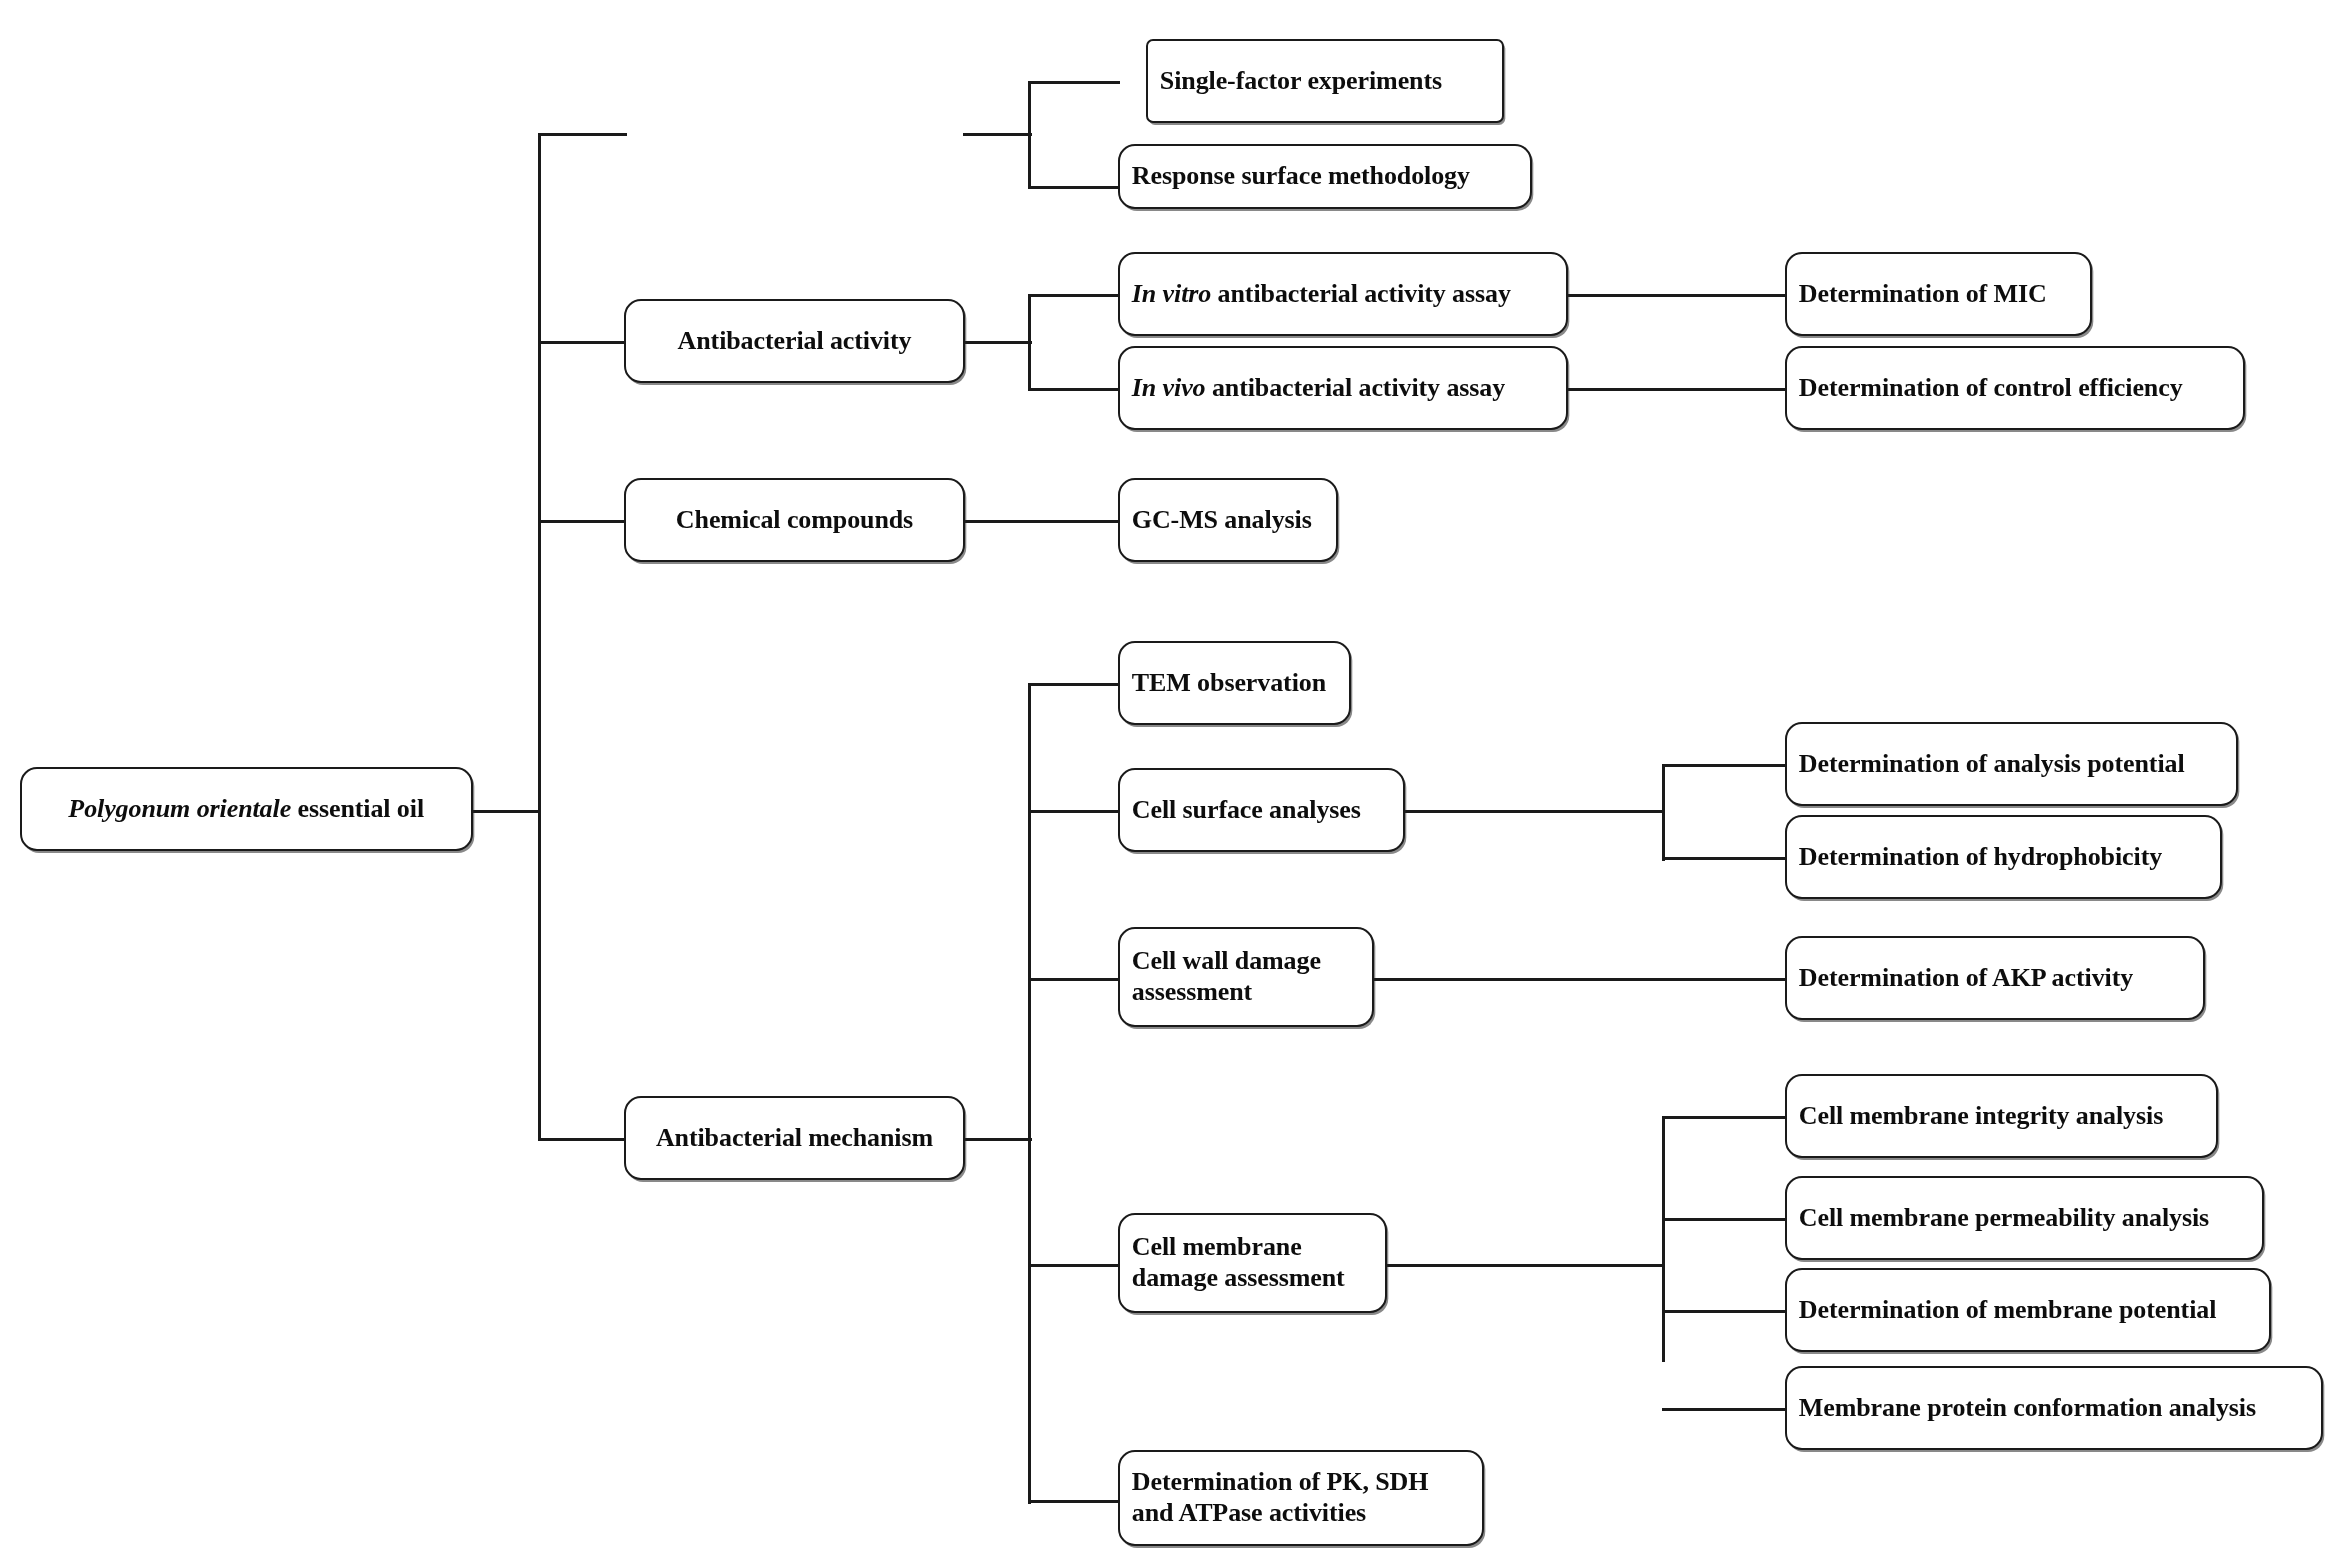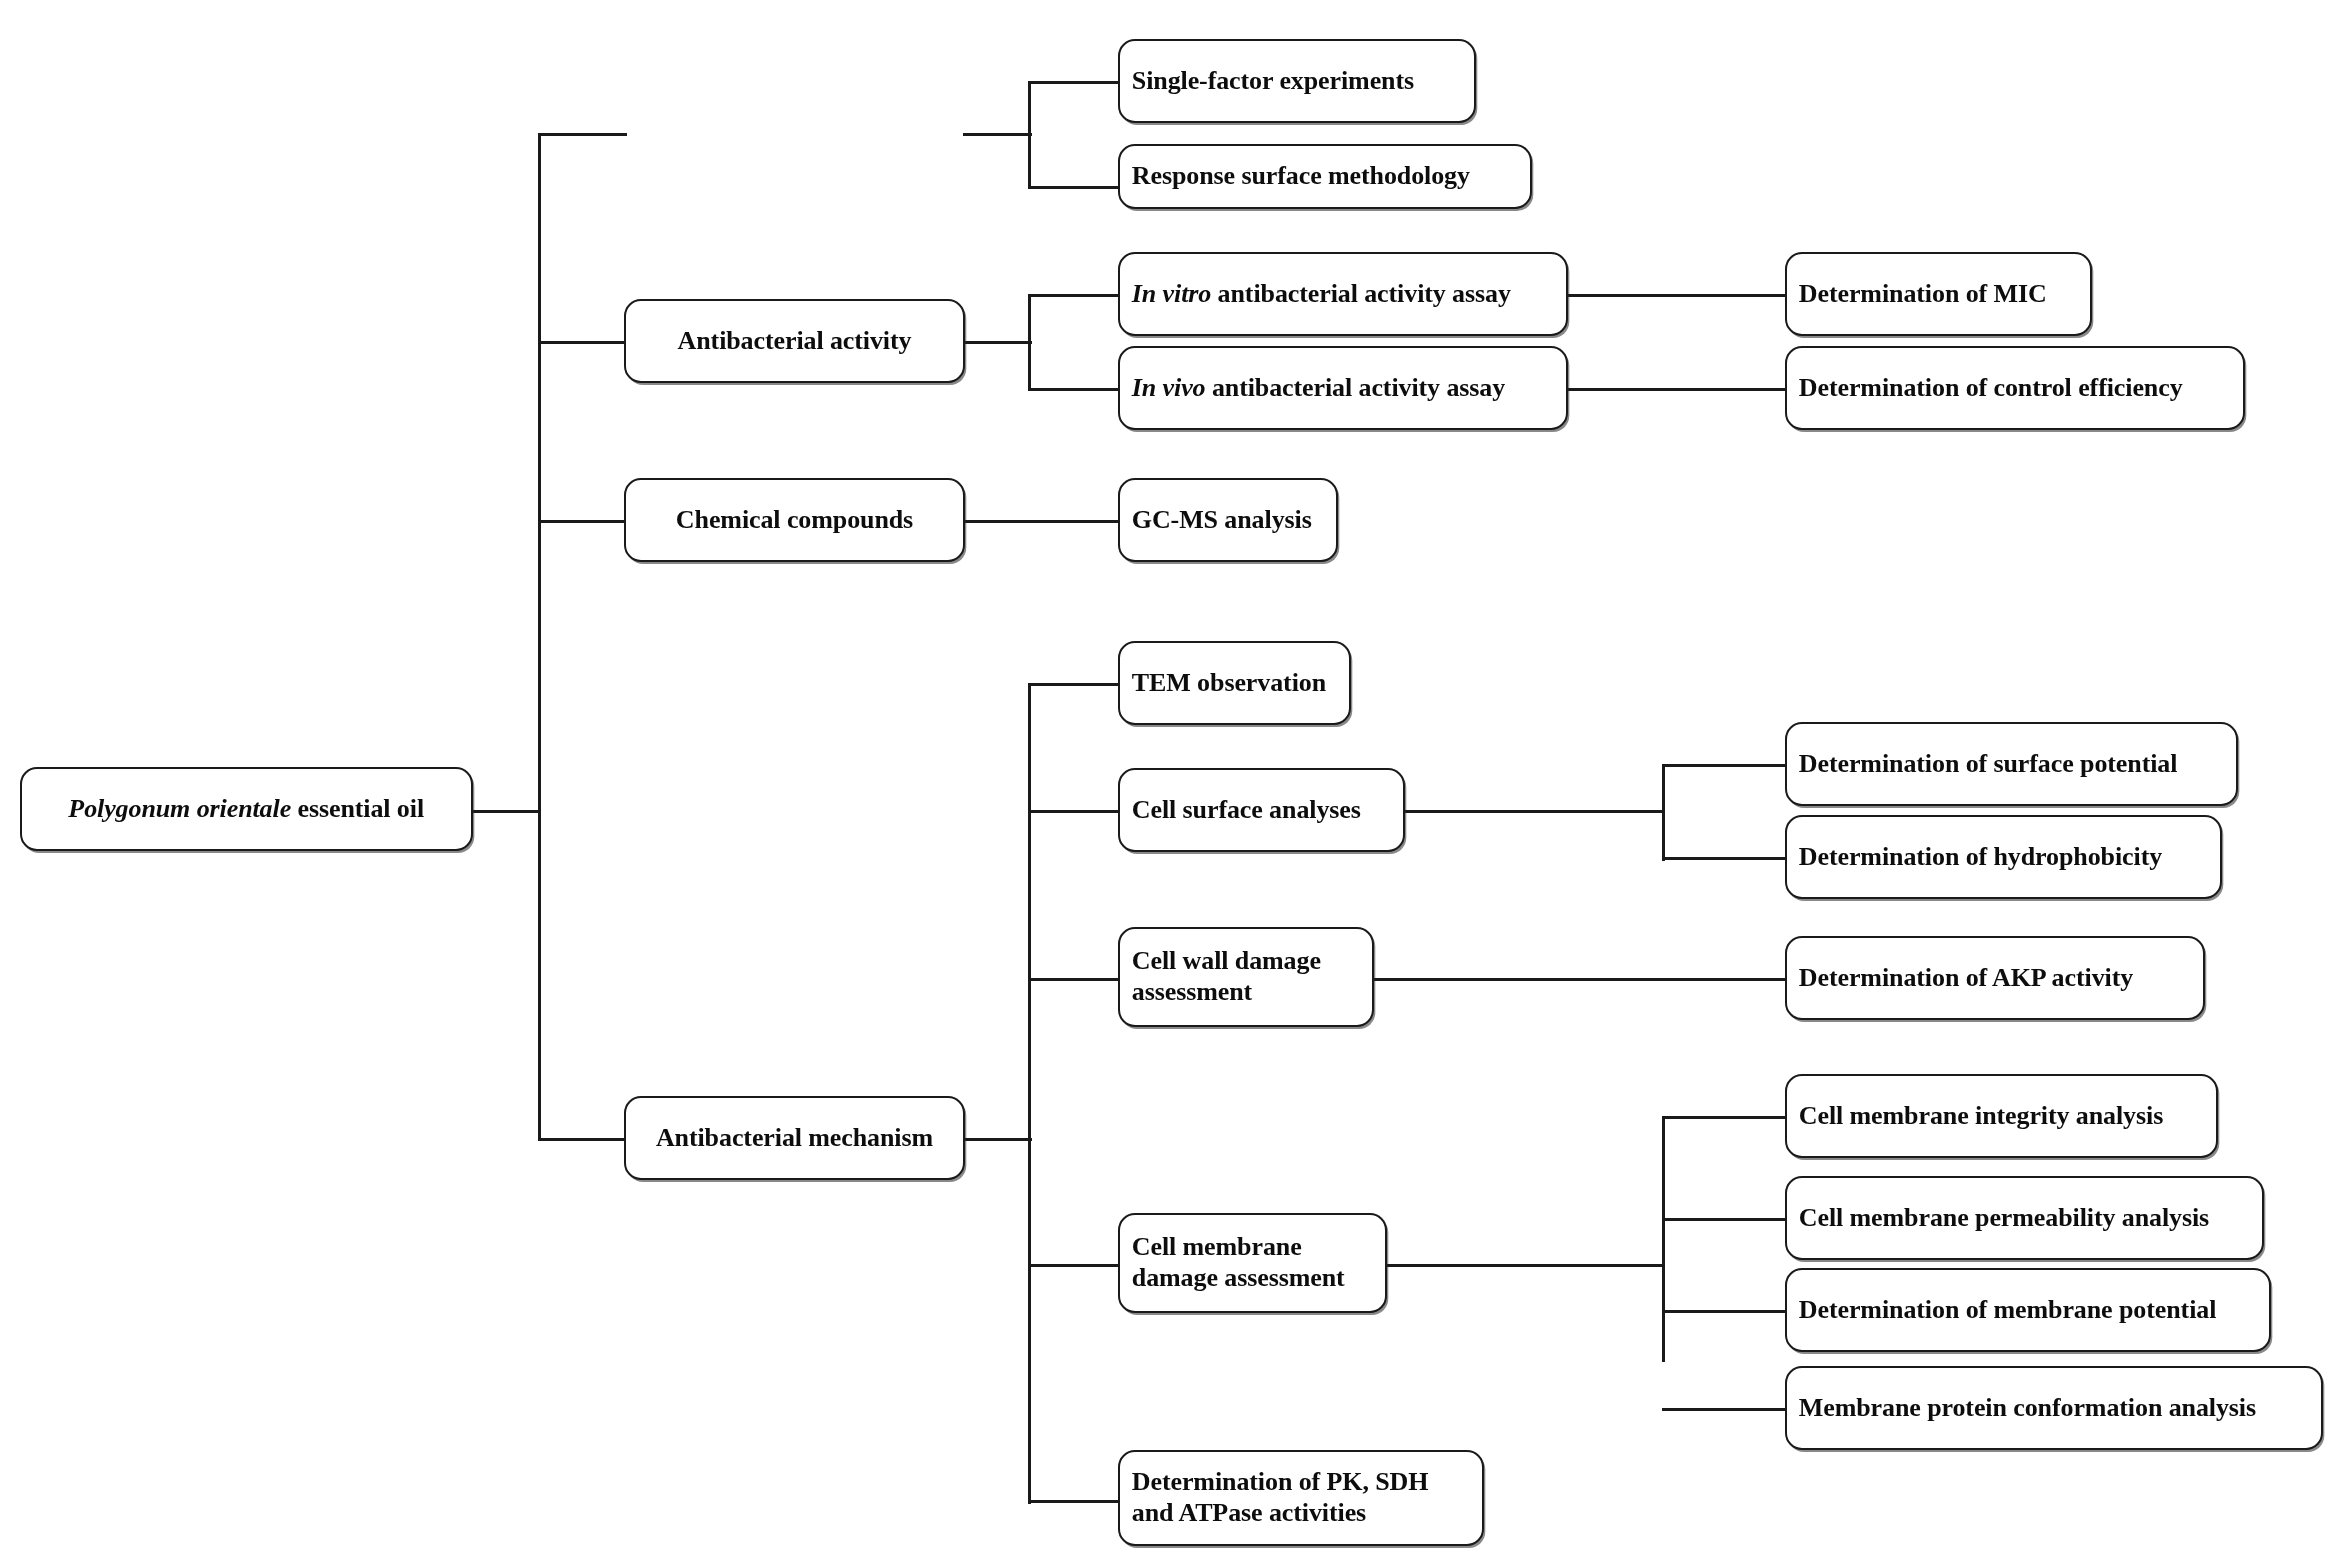--- a/index.html
+++ b/index.html
@@ -104,21 +104,21 @@
   </div>
 
   <div class="node center" style="left:624px; top:478px; width:341px; height:84px;">
     <div class="lbl">Chemical compounds</div>
   </div>
 
   <div class="node center" style="left:624px; top:1096px; width:341px; height:84px;">
     <div class="lbl">Antibacterial mechanism</div>
   </div>
 
-  <div class="node left" style="left:1118px; top:39px; width:358px; height:84px;">
+  <div class="node left" style="left:1146px; top:39px; width:358px; height:84px;border-radius:7px;">
     <div class="lbl">Single-factor experiments</div>
   </div>
 
   <div class="node left" style="left:1118px; top:144px; width:414px; height:65px;">
     <div class="lbl">Response surface methodology</div>
   </div>
 
   <div class="node left" style="left:1118px; top:252px; width:450px; height:84px;">
     <div class="lbl"><span class="it">In vitro</span><span> antibacterial activity assay</span></div>
   </div>
@@ -156,21 +156,21 @@
 
   <div class="node left" style="left:1785px; top:252px; width:307px; height:84px;">
     <div class="lbl">Determination of MIC</div>
   </div>
 
   <div class="node left" style="left:1785px; top:346px; width:460px; height:84px;">
     <div class="lbl">Determination of control efficiency</div>
   </div>
 
   <div class="node left" style="left:1785px; top:722px; width:453px; height:84px;">
-    <div class="lbl">Determination of surface potential</div>
+    <div class="lbl">Determination of analysis potential</div>
   </div>
 
   <div class="node left" style="left:1785px; top:815px; width:437px; height:84px;">
     <div class="lbl">Determination of hydrophobicity</div>
   </div>
 
   <div class="node left" style="left:1785px; top:936px; width:420px; height:84px;">
     <div class="lbl">Determination of AKP activity</div>
   </div>
 

